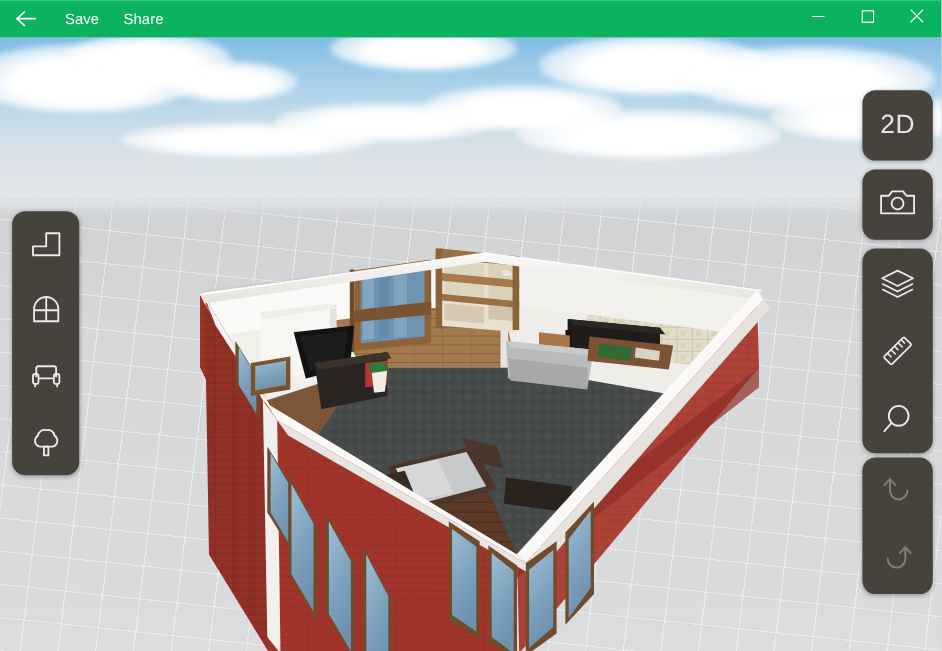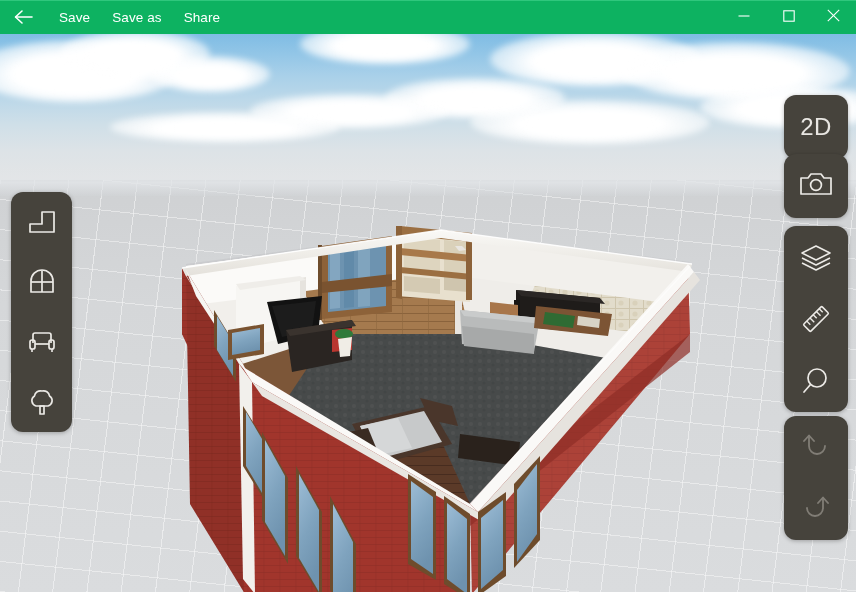--- a/index.html
+++ b/index.html
@@ -85,21 +85,21 @@
     cursor:pointer;
   }
   .tool svg{ display:block; }
   .tool.disabled{ opacity:.45; cursor:default; }
 
   #left-panel{ left:11px; top:192px; width:61px; }
   .panel-2d{
     position:absolute; right:8px; top:82px; width:64px; height:64px;
     background:#46433C; border-radius:12px; display:flex;
     align-items:center; justify-content:center; cursor:pointer;
-    box-shadow:0 1px 4px rgba(0,0,0,.28); z-index:40;margin-top:13px;
+    box-shadow:0 1px 4px rgba(0,0,0,.28); z-index:40;
   }
   .label2d{
     color:#e8e6e2; font-size:24px; letter-spacing:.5px; font-weight:400;
   }
   .panel-cam{
     position:absolute; right:8px; top:154px; width:64px; height:64px;
     background:#46433C; border-radius:12px; display:flex;
     align-items:center; justify-content:center; cursor:pointer;
     box-shadow:0 1px 4px rgba(0,0,0,.28); z-index:40;
   }
@@ -117,21 +117,20 @@
   <div class="back-btn">
     <span>
       <svg width="22" height="18" viewBox="0 0 22 18">
         <path d="M9 3 L2.5 9 L9 15" fill="none" stroke="#ffffff" stroke-width="1.6" stroke-linecap="round" stroke-linejoin="round"></path>
         <line x1="2.8" y1="9" x2="19" y2="9" stroke="#ffffff" stroke-width="1.6" stroke-linecap="round"></line>
       </svg>
     </span>
   </div>
 
   <div class="menu-item">Save</div>
-  <div class="menu-item">Save as</div>
   <div class="menu-item">Share</div>
 
   <div class="win-controls">
     <div class="win-btn">
       <span>
         <svg width="12" height="12" viewBox="0 0 12 12">
           <line x1="0.5" y1="6" x2="11.5" y2="6" stroke="#ffffff" stroke-width="1.1"></line>
         </svg>
       </span>
     </div>

